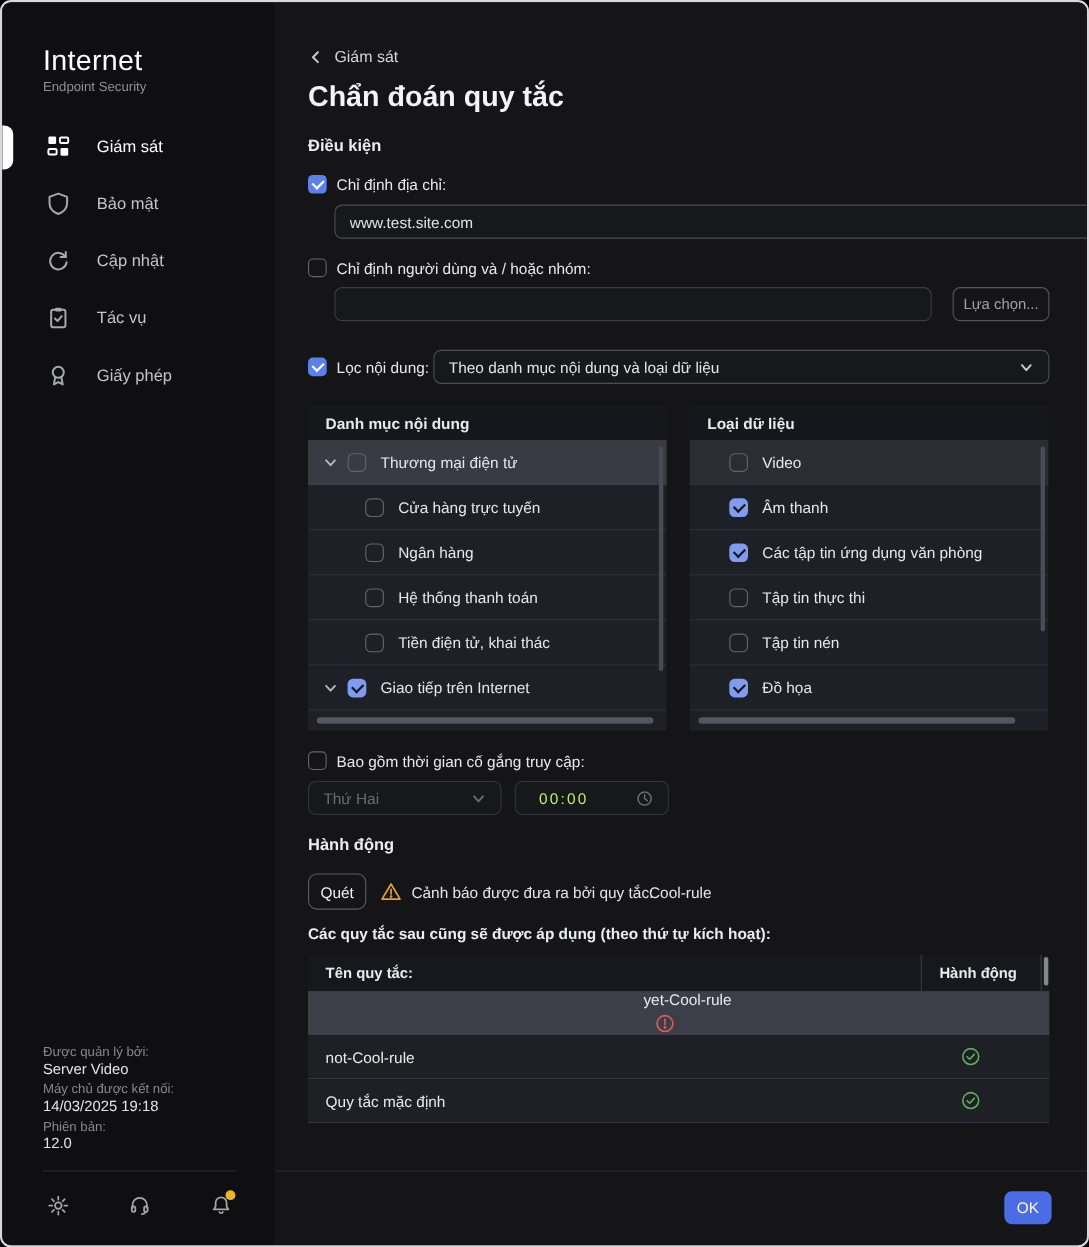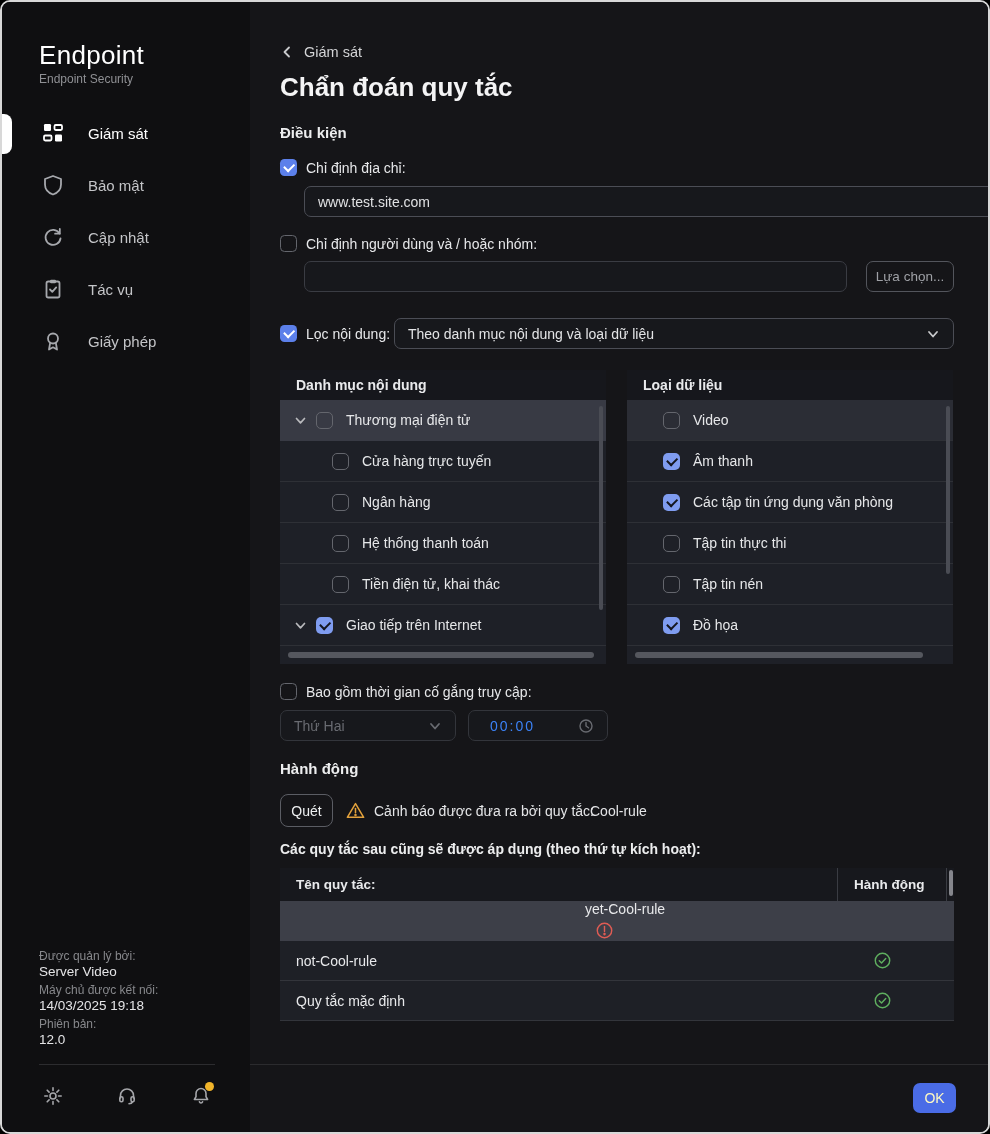--- a/index.html
+++ b/index.html
@@ -64,21 +64,21 @@
 
   .select { position:absolute; height:31px; border-radius:7px; background:#17181c; border:1px solid #4b4d55;
     display:flex; align-items:center; padding:0 13px; cursor:pointer; }
   .select .sel-text { font-size:14px; color:#e3e4e6; flex:1; }
   .select .sel-chevron { width:14px; height:14px; color:#c9cacc; }
   .select.disabled { border-color:#33353b; }
   .select.disabled .sel-text, .select.disabled .sel-chevron { color:#696b71; }
 
   .time-field { position:absolute; height:31px; border-radius:7px; background:#17181c; border:1px solid #33353b;
     display:flex; align-items:center; padding:0 13px; }
-  .time-field .tf-value { font-size:14px; color:#3b82f6; letter-spacing:2px; flex:1; padding-left:8px; }
+  .time-field .tf-value { font-size:14px; color:#bef264; letter-spacing:2px; flex:1; padding-left:8px; }
   .time-field .clock { width:16px; height:16px; color:#696b71; }
 
   
   .panel { position:absolute; top:368px; width:326px; height:294px; background:#1e2027; }
   .panel-header { height:30px; background:#16171c; display:flex; align-items:center; padding:0 16px;
     font-size:14px; font-weight:700; color:#e9eaec; }
   .prow { position:relative; height:41px; display:flex; align-items:center; border-bottom:1px solid #2e3036; cursor:pointer; }
   .prow.selected { background:#383a44; border-bottom-color:#383a44; }
   .prow.hl { background:#2b2d35; }
   .prow .tree-chevron { width:13px; height:13px; color:#b9babd; margin-left:14px; }
@@ -114,21 +114,21 @@
   .main-divider { position:absolute; left:0; top:1062px; width:742px; height:1px; background:#2b2b2e; }
   .ok-btn { position:absolute; left:663px; top:1081px; width:43px; height:30px; border-radius:7px; border:none;
     background:#4a6ce6; color:#fef9c3; font-size:14px; font-family:inherit; cursor:pointer; }
 </style>
 </head>
 <body>
 
 <div class="app">
 
   <div class="sidebar">
-    <div class="brand-name">Endpoint</div>
+    <div class="brand-name">Internet</div>
     <div class="brand-product">Endpoint Security</div>
 
     <div class="nav">
       <div class="nav-item active">
         <div class="active-pill"></div>
         <svg class="nav-ico" viewBox="0 0 22 22" fill="none" stroke="currentColor" stroke-width="1.8">
           <rect x="2" y="2" width="7" height="7" rx="1.2" fill="currentColor" stroke="none"></rect>
           <rect x="12.5" y="3" width="7.5" height="5" rx="1.2"></rect>
           <rect x="2" y="13.5" width="7.5" height="5" rx="1.2"></rect>
           <rect x="13" y="12.5" width="7" height="7" rx="1.2" fill="currentColor" stroke="none"></rect>

